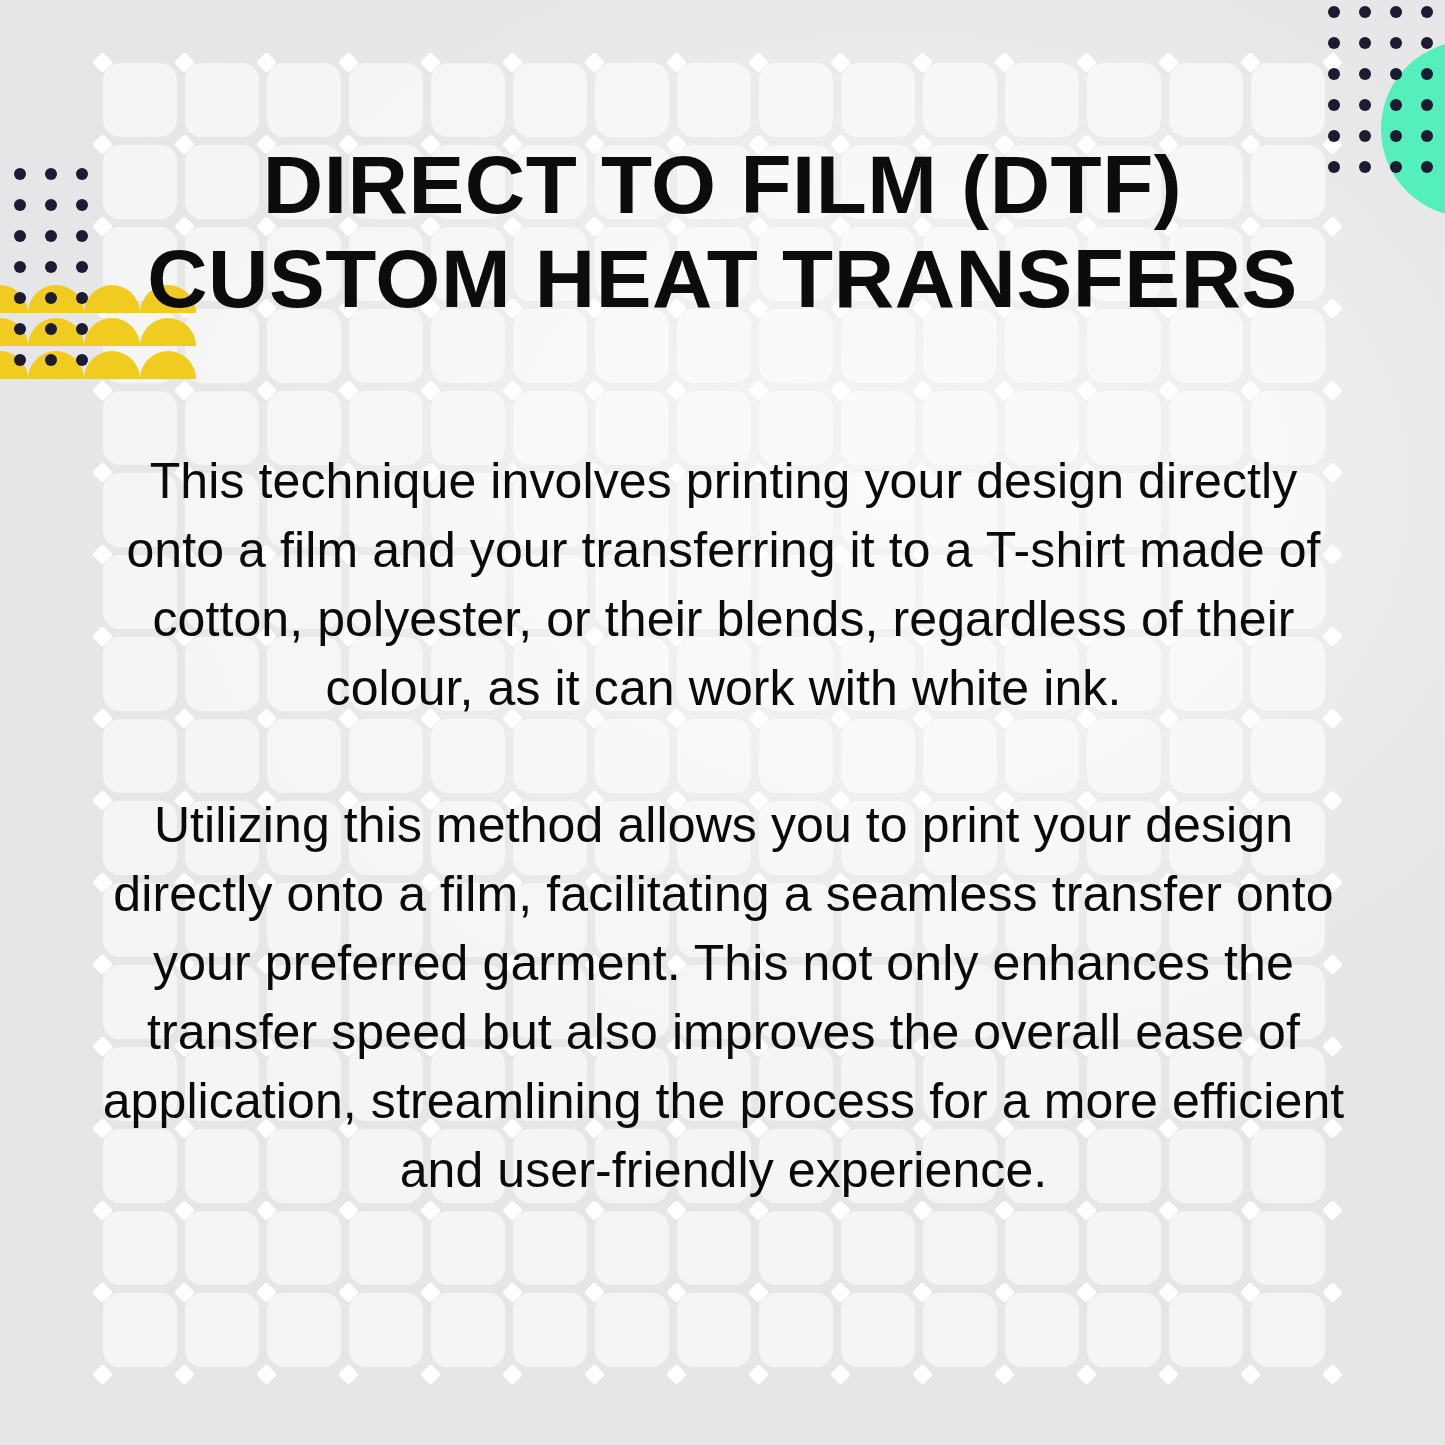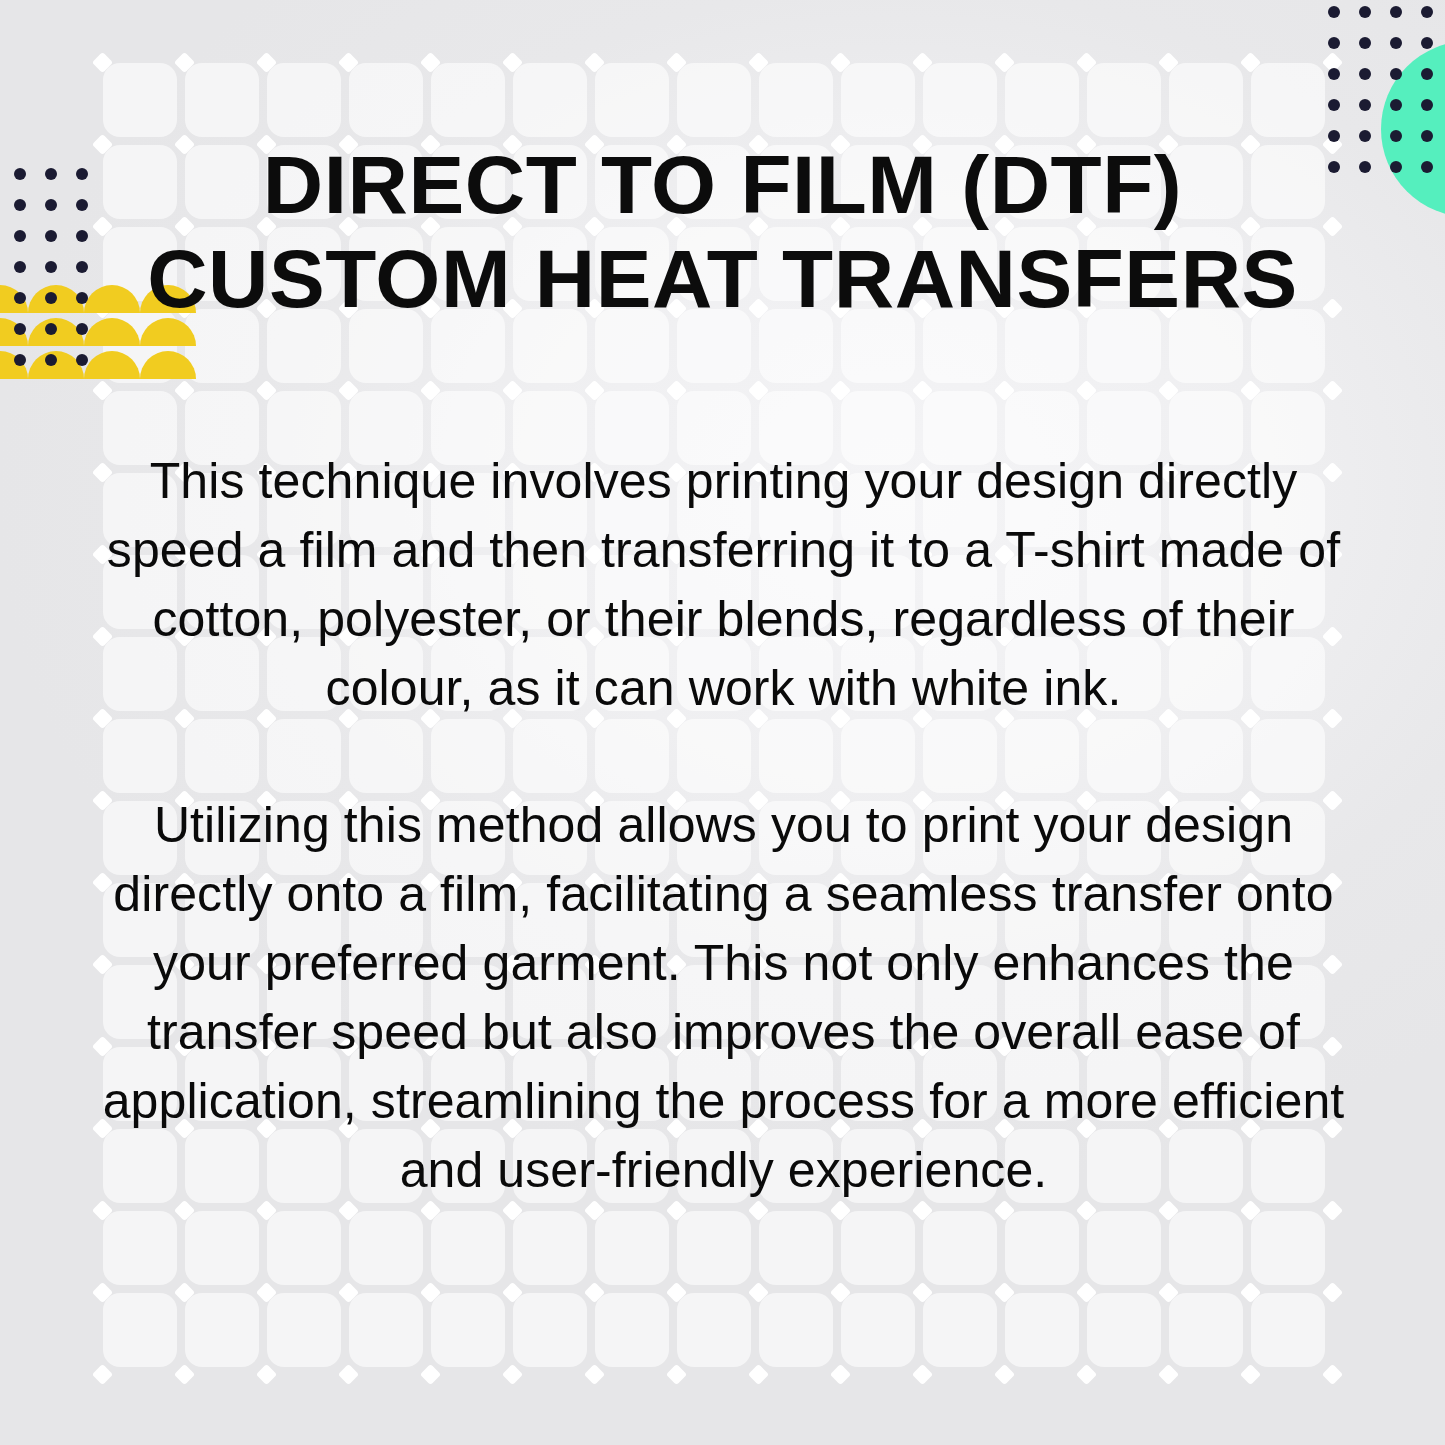--- a/index.html
+++ b/index.html
@@ -712,18 +712,18 @@
     </div>
 
   <div class="content">
 
     <div class="title">
       <span class="tline">DIRECT TO FILM (DTF)</span>
       <span class="tline">CUSTOM HEAT TRANSFERS</span>
     </div>
 
     <div class="body-block">
-      <p class="para">This technique involves printing your design directly speed a film and then transferring it to a T-shirt made of cotton, polyester, or their blends, regardless of their colour, as it can work with white ink.</p>
+      <p class="para">This technique involves printing your design directly onto a film and your transferring it to a T-shirt made of cotton, polyester, or their blends, regardless of their colour, as it can work with white ink.</p>
       <p class="para">Utilizing this method allows you to print your design directly onto a film, facilitating a seamless transfer onto your preferred garment. This not only enhances the transfer speed but also improves the overall ease of application, streamlining the process for a more efficient and user-friendly experience.</p>
     </div>
 
   </div>
 </div>
 
 </body></html>

